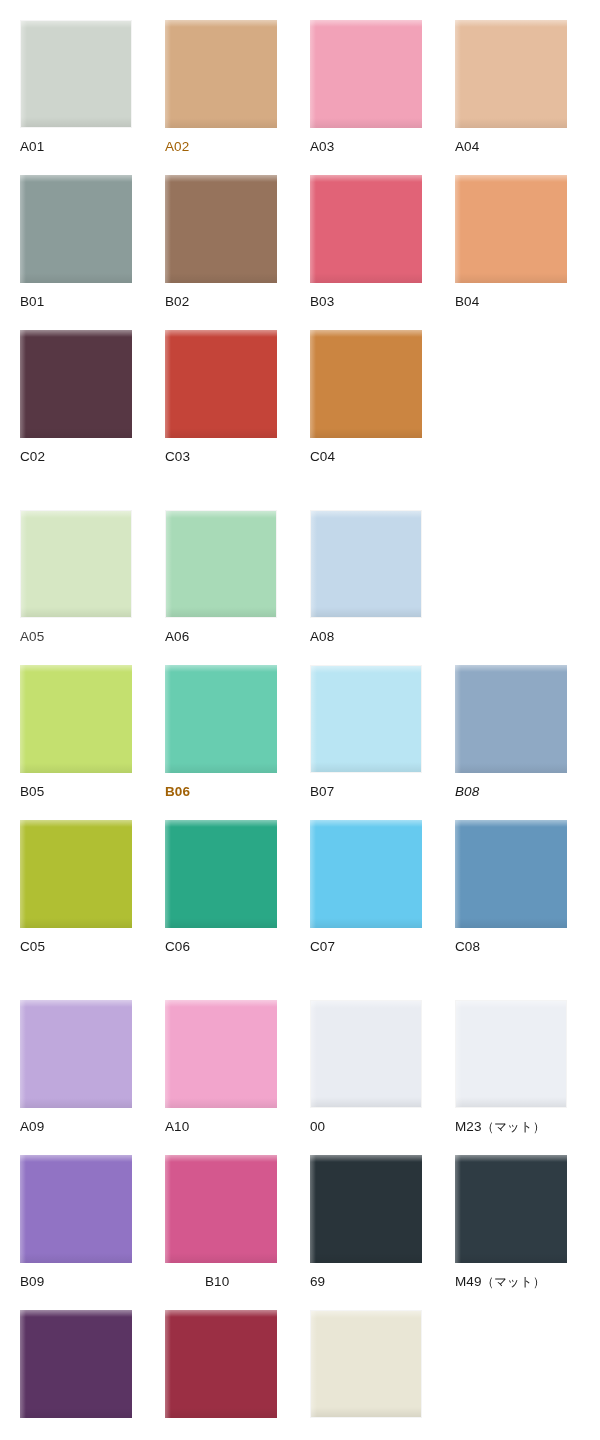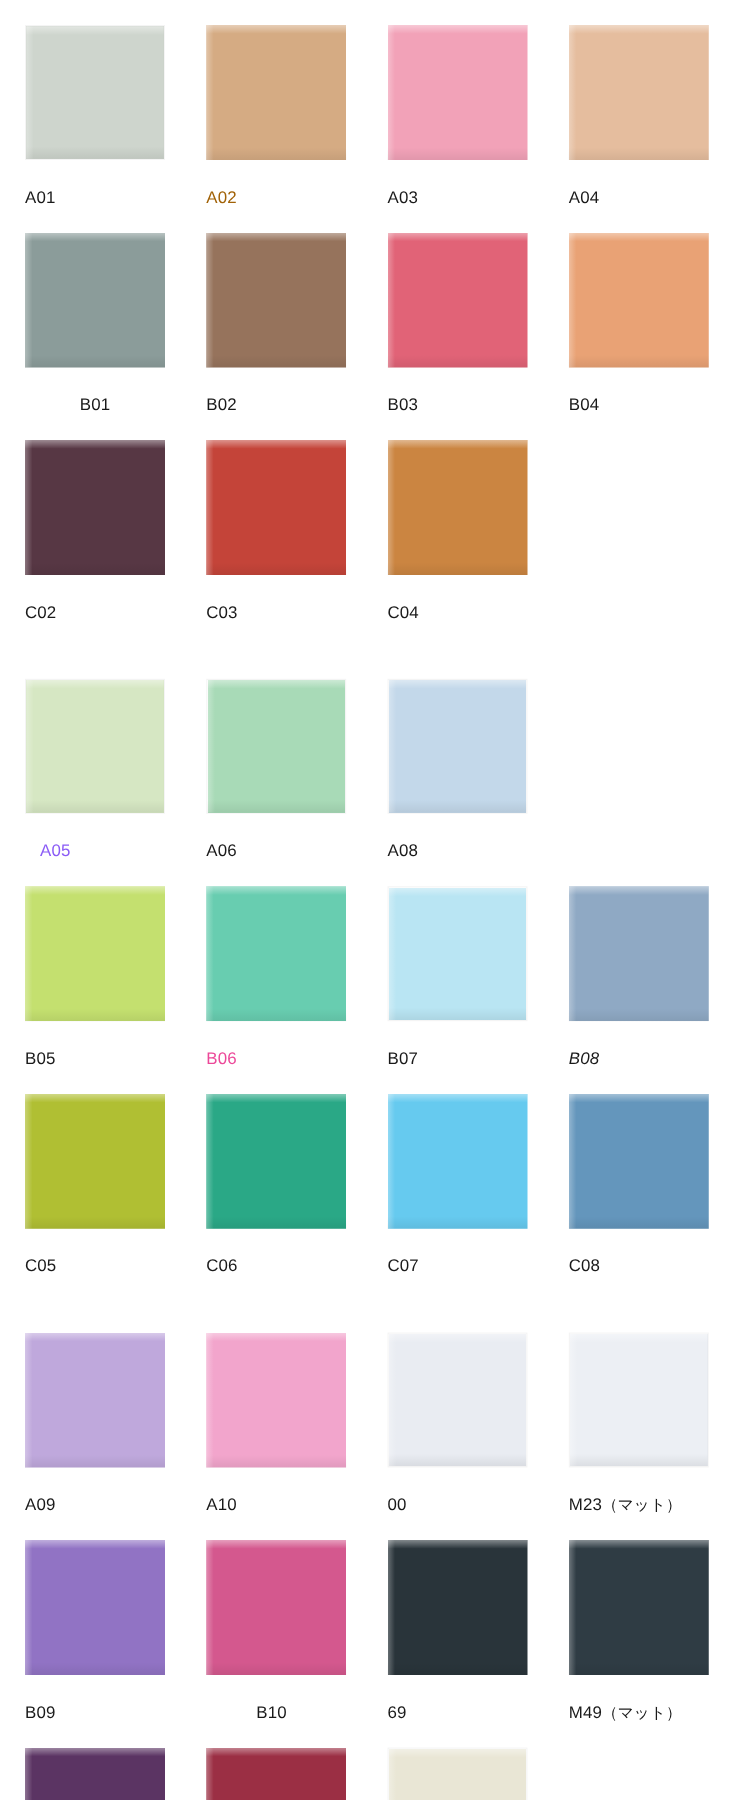--- a/index.html
+++ b/index.html
@@ -69,21 +69,21 @@
     background: linear-gradient(to top, rgba(0,0,0,0.07), rgba(0,0,0,0));
     pointer-events: none;
   }
   .chip.pale {
     border: 1px solid rgba(0,0,0,0.045);
   }
   .chip-label {
     font-size: 13.5px;
     line-height: 15px;
     color: #1a1a1a;
-    padding-top: 22px;
+    padding-top: 11px;
     letter-spacing: 0.1px;
     white-space: nowrap;
   }
   .chip-label .jp {
     font-family: "DejaVu Sans", sans-serif;
     font-size: 12.5px;
   }
   .row-gap { height: 21px; }
   .group-gap { height: 46px; }
 </style>
@@ -117,21 +117,21 @@
           </div>
           <div class="chip-label" style="color: rgb(26, 26, 26);"><span>A04</span></div>
         </div>
       </div>
       <div class="row-gap"></div>
       <div class="swatch-row">
         <div class="swatch-cell">
           <div class="chip" style="background-color: rgb(139, 156, 154);">
             <div class="chip-inner-shade"></div>
           </div>
-          <div class="chip-label" style="color: rgb(26, 26, 26); text-align: center;"><span>B01</span></div>
+          <div class="chip-label" style="color: rgb(26, 26, 26);"><span>B01</span></div>
         </div>
         <div class="swatch-cell">
           <div class="chip" style="background-color: rgb(150, 115, 92);">
             <div class="chip-inner-shade"></div>
           </div>
           <div class="chip-label" style="color: rgb(26, 26, 26);"><span>B02</span></div>
         </div>
         <div class="swatch-cell">
           <div class="chip" style="background-color: rgb(225, 99, 119);">
             <div class="chip-inner-shade"></div>
@@ -167,21 +167,21 @@
         </div>
       </div>
     </div>
     <div class="group-gap"></div>
     <div class="swatch-group">
       <div class="swatch-row">
         <div class="swatch-cell">
           <div class="chip pale" style="background-color: rgb(214, 231, 195);">
             <div class="chip-inner-shade"></div>
           </div>
-          <div class="chip-label" style="color: #8b5cf6; margin-left: 12px;"><span>A05</span></div>
+          <div class="chip-label" style="color: #404040;"><span>A05</span></div>
         </div>
         <div class="swatch-cell">
           <div class="chip pale" style="background-color: rgb(168, 218, 183);">
             <div class="chip-inner-shade"></div>
           </div>
           <div class="chip-label" style="color: rgb(26, 26, 26);"><span>A06</span></div>
         </div>
         <div class="swatch-cell">
           <div class="chip pale" style="background-color: rgb(195, 216, 234);">
             <div class="chip-inner-shade"></div>
@@ -194,21 +194,21 @@
         <div class="swatch-cell">
           <div class="chip" style="background-color: rgb(196, 224, 111);">
             <div class="chip-inner-shade"></div>
           </div>
           <div class="chip-label" style="color: rgb(26, 26, 26);"><span>B05</span></div>
         </div>
         <div class="swatch-cell">
           <div class="chip" style="background-color: rgb(104, 205, 176);">
             <div class="chip-inner-shade"></div>
           </div>
-          <div class="chip-label" style="color: #ec4899;"><span>B06</span></div>
+          <div class="chip-label" style="color: #a16207; font-weight: bold;"><span>B06</span></div>
         </div>
         <div class="swatch-cell">
           <div class="chip pale" style="background-color: rgb(185, 229, 243);">
             <div class="chip-inner-shade"></div>
           </div>
           <div class="chip-label" style="color: rgb(26, 26, 26);"><span>B07</span></div>
         </div>
         <div class="swatch-cell">
           <div class="chip" style="background-color: rgb(143, 169, 196);">
             <div class="chip-inner-shade"></div>

